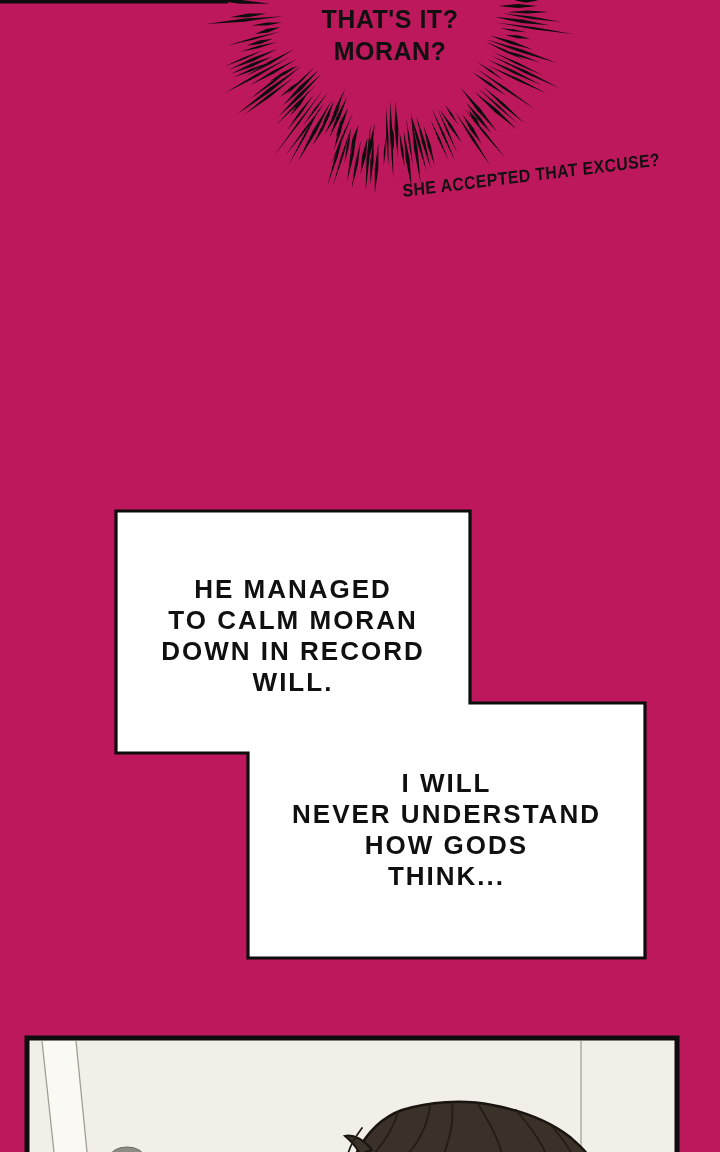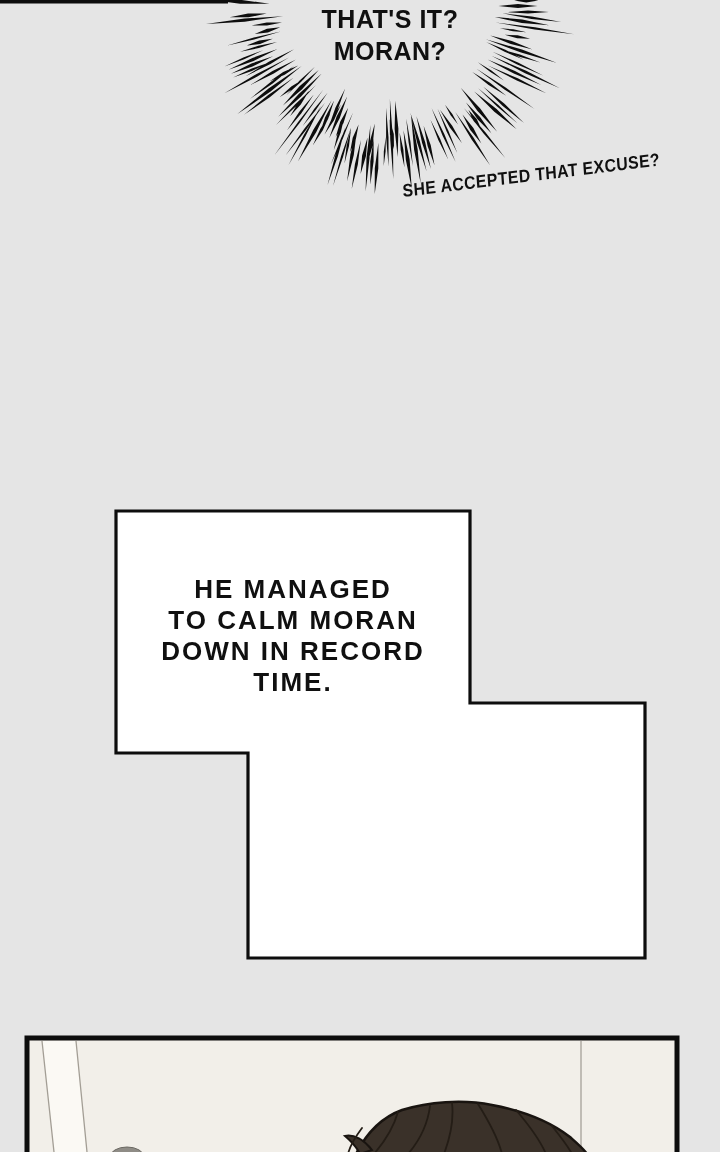--- a/index.html
+++ b/index.html
@@ -1,17 +1,17 @@
 <!DOCTYPE html>
 <html><head>
 <meta charset="utf-8">
 <style>
   html,body{margin:0;padding:0;background:#ffffff;}
   .stage{
-    position:relative;width:720px;height:1152px;overflow:hidden;background:#e5e5e5;
+    position:relative;width:720px;height:1152px;overflow:hidden;background:#be185d;
     font-family:"Liberation Sans",sans-serif;color:#101010;
   }
   svg{position:absolute;left:0;top:0;display:block;}
   .burst{z-index:0;}
   .art{z-index:1;pointer-events:none;}
   .txt{position:absolute;z-index:2;font-weight:700;color:#101010;}
   .shout{
     left:216px;top:3px;width:348px;text-align:center;
     font-size:25px;line-height:32px;letter-spacing:0.5px;
   }
@@ -70,16 +70,20 @@
   <div class="txt shout">
     <div>THAT'S IT?</div>
     <div>MORAN?</div>
   </div>
 
   <div class="txt aside">SHE ACCEPTED THAT EXCUSE?</div>
 
   <div class="txt box-text box1">HE MANAGED
 TO CALM MORAN
 DOWN IN RECORD
-TIME.</div>
+WILL.</div>
 
+  <div class="txt box-text box2">I WILL
+NEVER UNDERSTAND
+HOW GODS
+THINK...</div>
 
 </div>
 
 </body></html>

